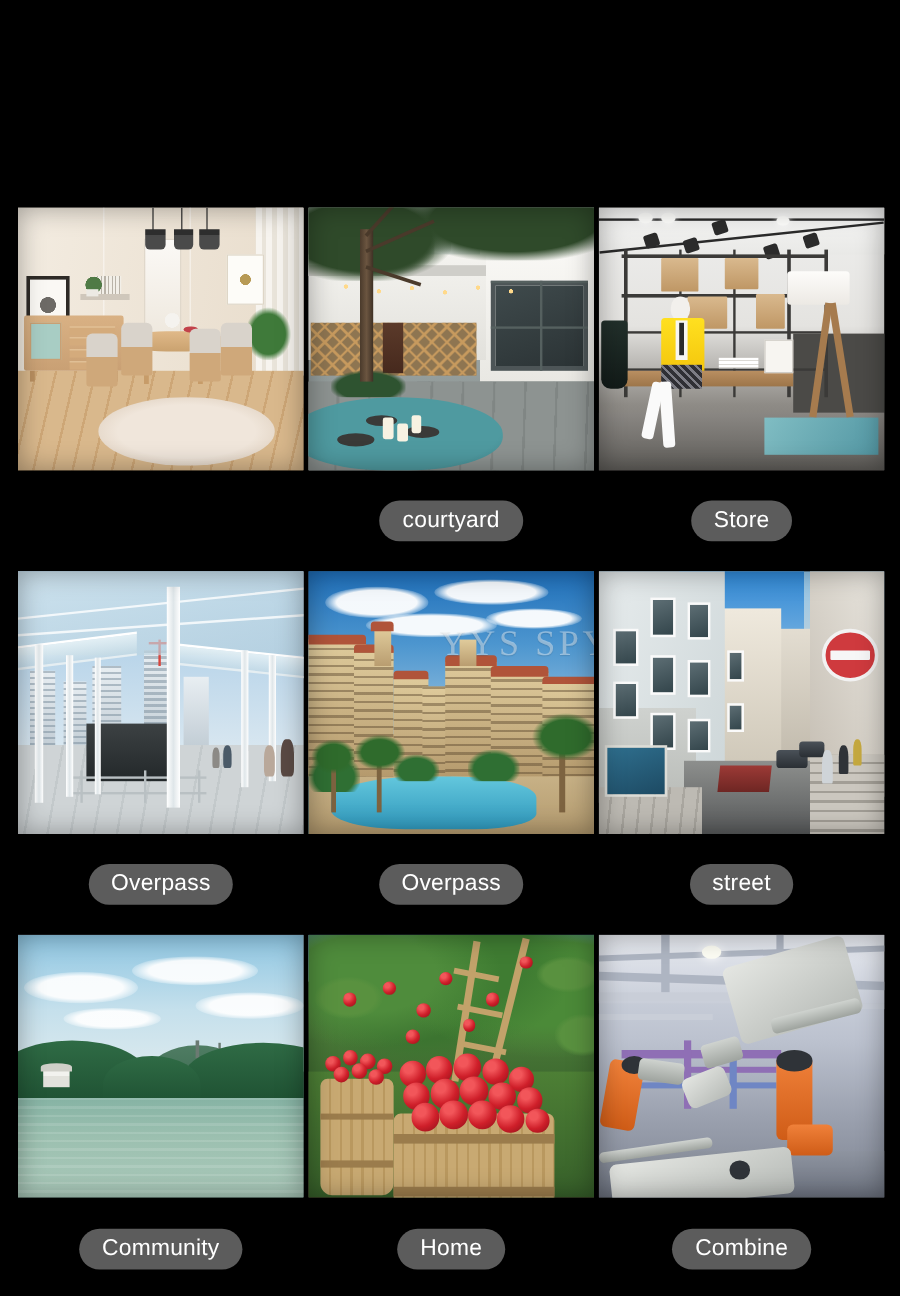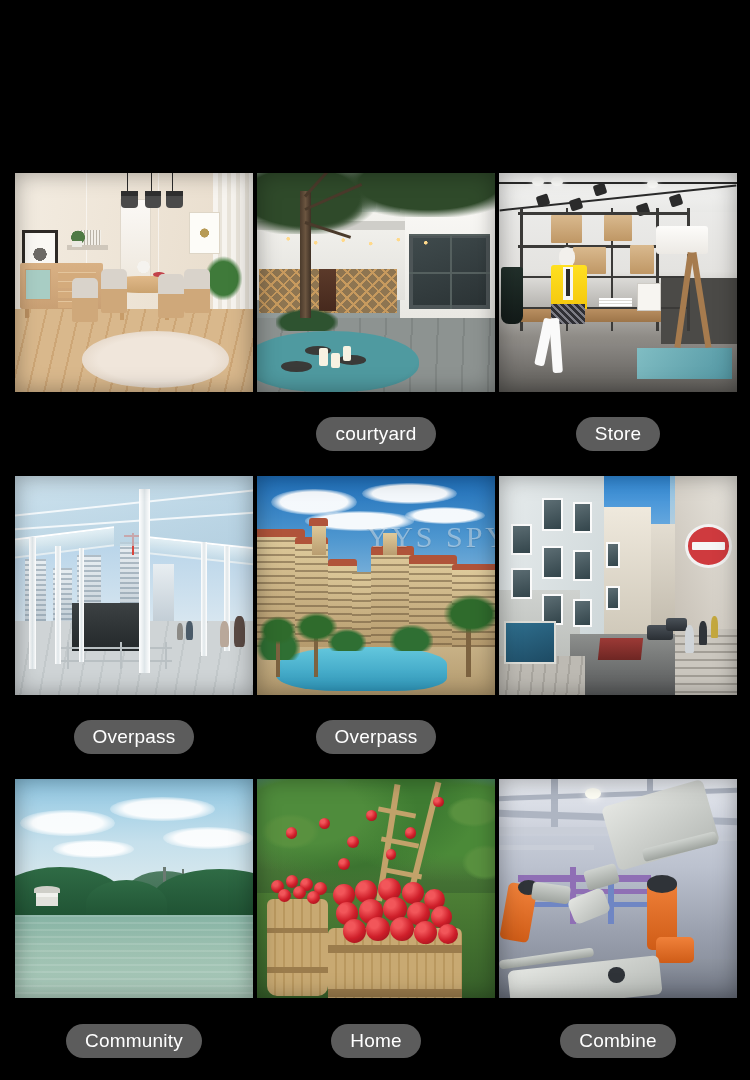--- a/index.html
+++ b/index.html
@@ -582,20 +582,23 @@
           <div class="sr-car" style="left:62%;top:68%;width:11%;height:7%"></div>
           <div class="sr-car" style="left:70%;top:65%;width:9%;height:6%"></div>
           <div class="sr-ped" style="left:78%;top:68%;width:4%;height:13%;background:#cfd4d8"></div>
           <div class="sr-ped" style="left:84%;top:66%;width:3.4%;height:11%"></div>
           <div class="sr-ped" style="left:89%;top:64%;width:3%;height:10%;background:#c4a83f"></div>
           <div class="sr-sign"></div>
           <div class="sr-signbar"></div>
           <div class="vignette"></div>
         </div>
       </div>
+      <div class="caption-row">
+        <span class="pill">street</span>
+      </div>
     </div>
 
     <div class="cell row3">
       <div class="thumb">
         <div class="scene res">
           <div class="rs-sky"></div>
           <div class="rs-cloud" style="left:2%;top:14%;width:40%;height:12%"></div>
           <div class="rs-cloud" style="left:40%;top:8%;width:44%;height:11%"></div>
           <div class="rs-cloud" style="left:62%;top:22%;width:38%;height:10%"></div>
           <div class="rs-cloud" style="left:16%;top:28%;width:34%;height:8%"></div>

